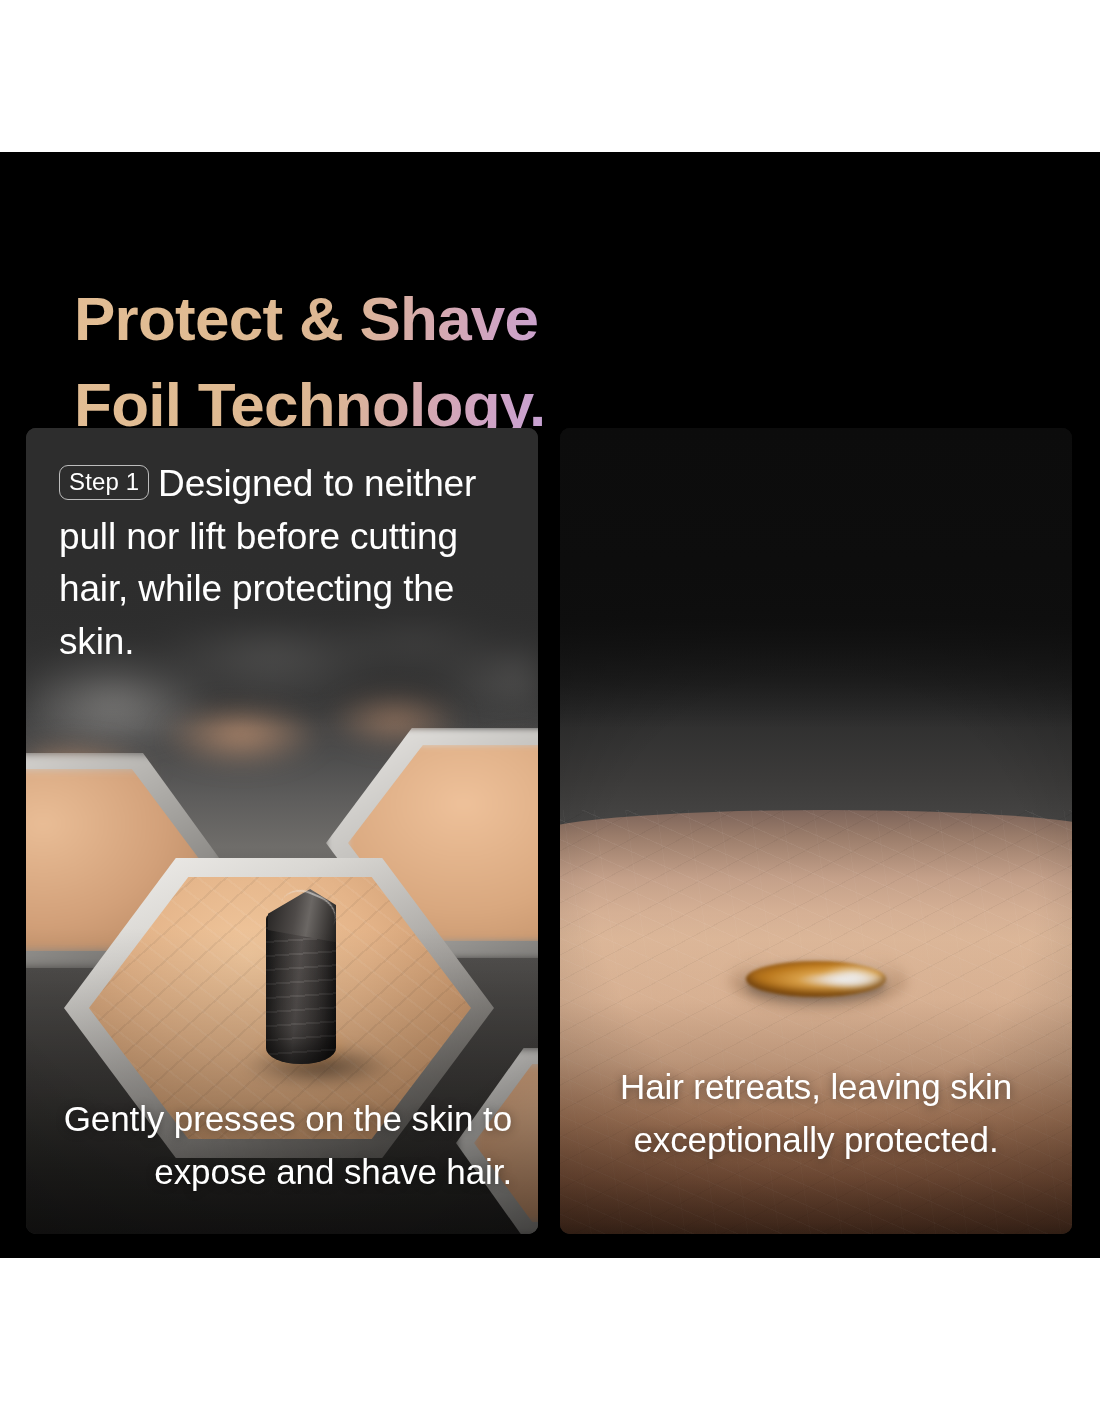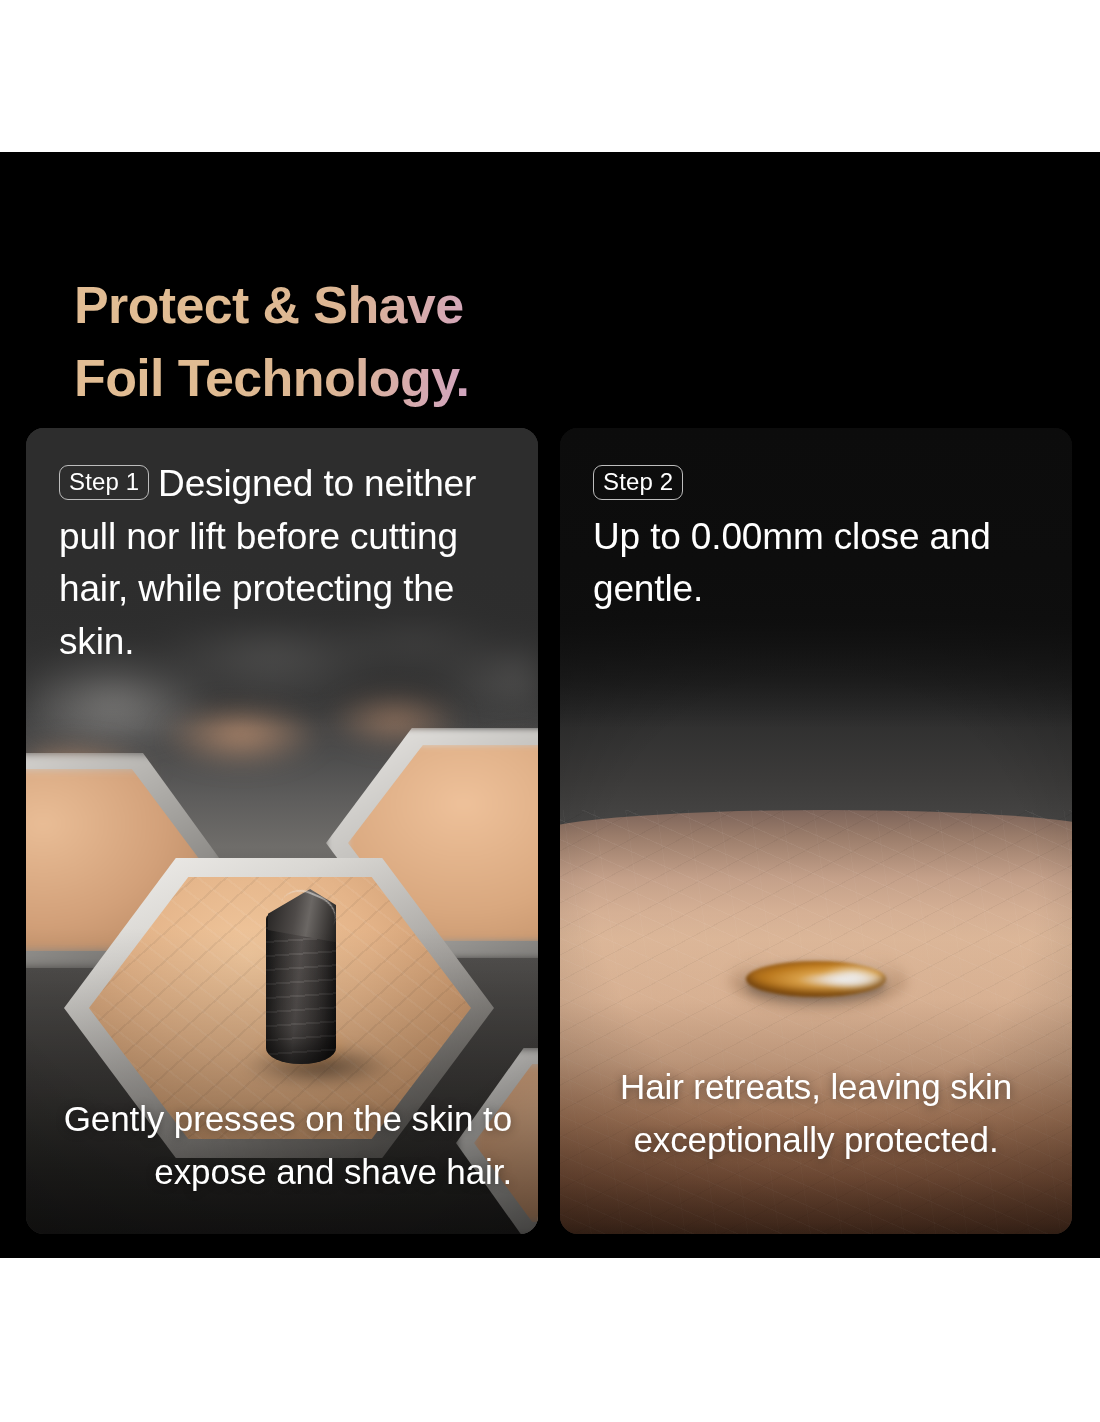--- a/index.html
+++ b/index.html
@@ -31,21 +31,21 @@
     background: #000000;
     overflow: hidden;
   }
 
   
   #headline {
     position: absolute;
     left: 74px;
     top: 82px;
     width: 700px;
-    font-size: 52px;
+    font-size: 62px;
     line-height: 1.40;
     font-weight: 700;
     letter-spacing: -0.012em;
     background-image: linear-gradient(100deg,
         #e2bd94 0%,
         #e0bb92 22%,
         #dcb694 38%,
         #d6aaae 50%,
         #cfa3c4 60%,
         #bfa0e0 76%,
@@ -66,21 +66,21 @@
     width: 1046px;
     height: 806px;
     display: flex;
     gap: 22px;
   }
 
   .card {
     position: relative;
     width: 512px;
     height: 806px;
-    border-radius: 18px;
+    border-radius: 10px;
     overflow: hidden;
     flex: 0 0 512px;
   }
 
   .card-head {
     position: absolute;
     left: 0;
     top: 0;
     width: 100%;
     padding: 30px 30px 0 33px;
@@ -425,23 +425,19 @@
         <div class="r-skin"></div>
         <div class="r-skin-tex"></div>
 
         <div id="pore-rim"></div>
         <div id="pore"></div>
         <div id="pore-hilite"></div>
 
         <div class="r-vignette"></div>
         <div class="head-scrim" id="scrim-right"></div>
 
-        <div class="card-head">
-          <p class="head-text"><span class="step-badge">Step 2</span></p>
-          <p class="head-text">Up to 0.00mm close and gentle.</p>
-        </div>
 
         <div class="caption" id="caption-right">Hair retreats, leaving skin exceptionally protected.</div>
       </div>
 
     </div>
   </div>
 </div>
 
 </body></html>

